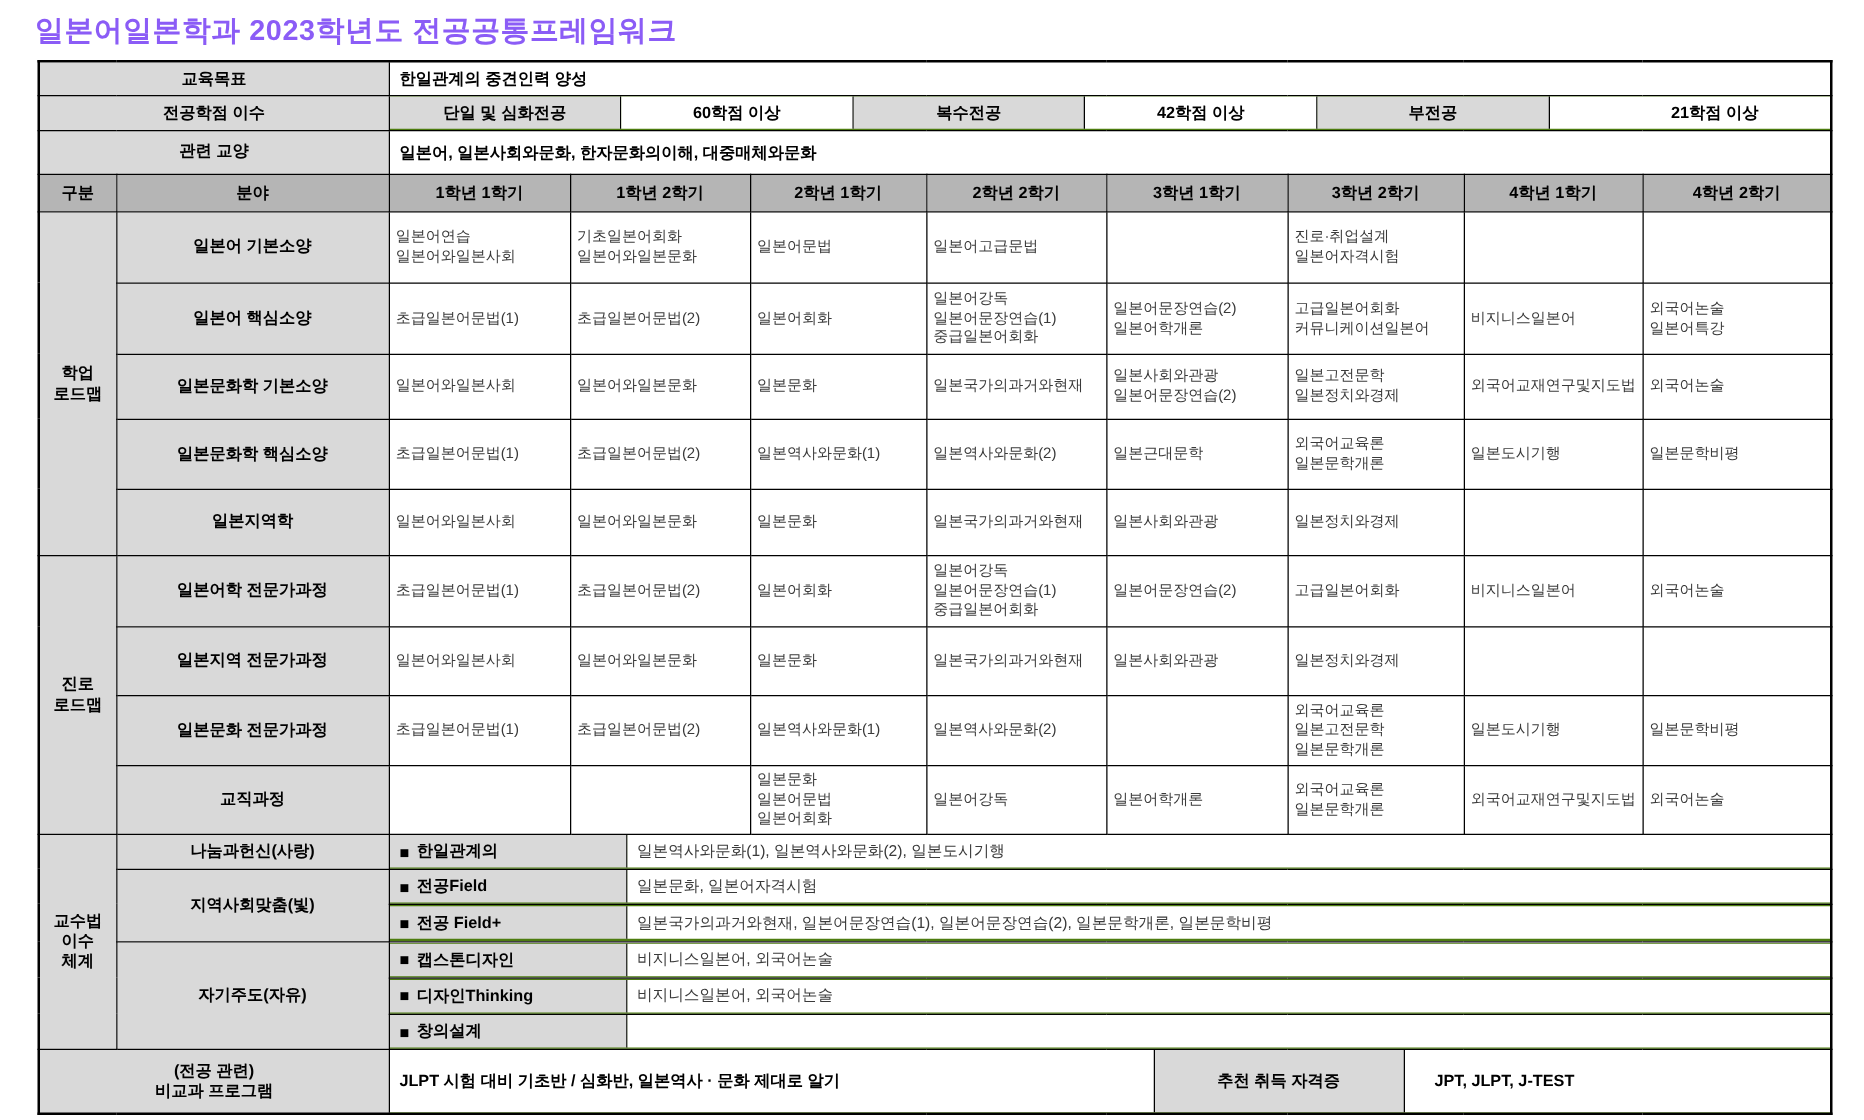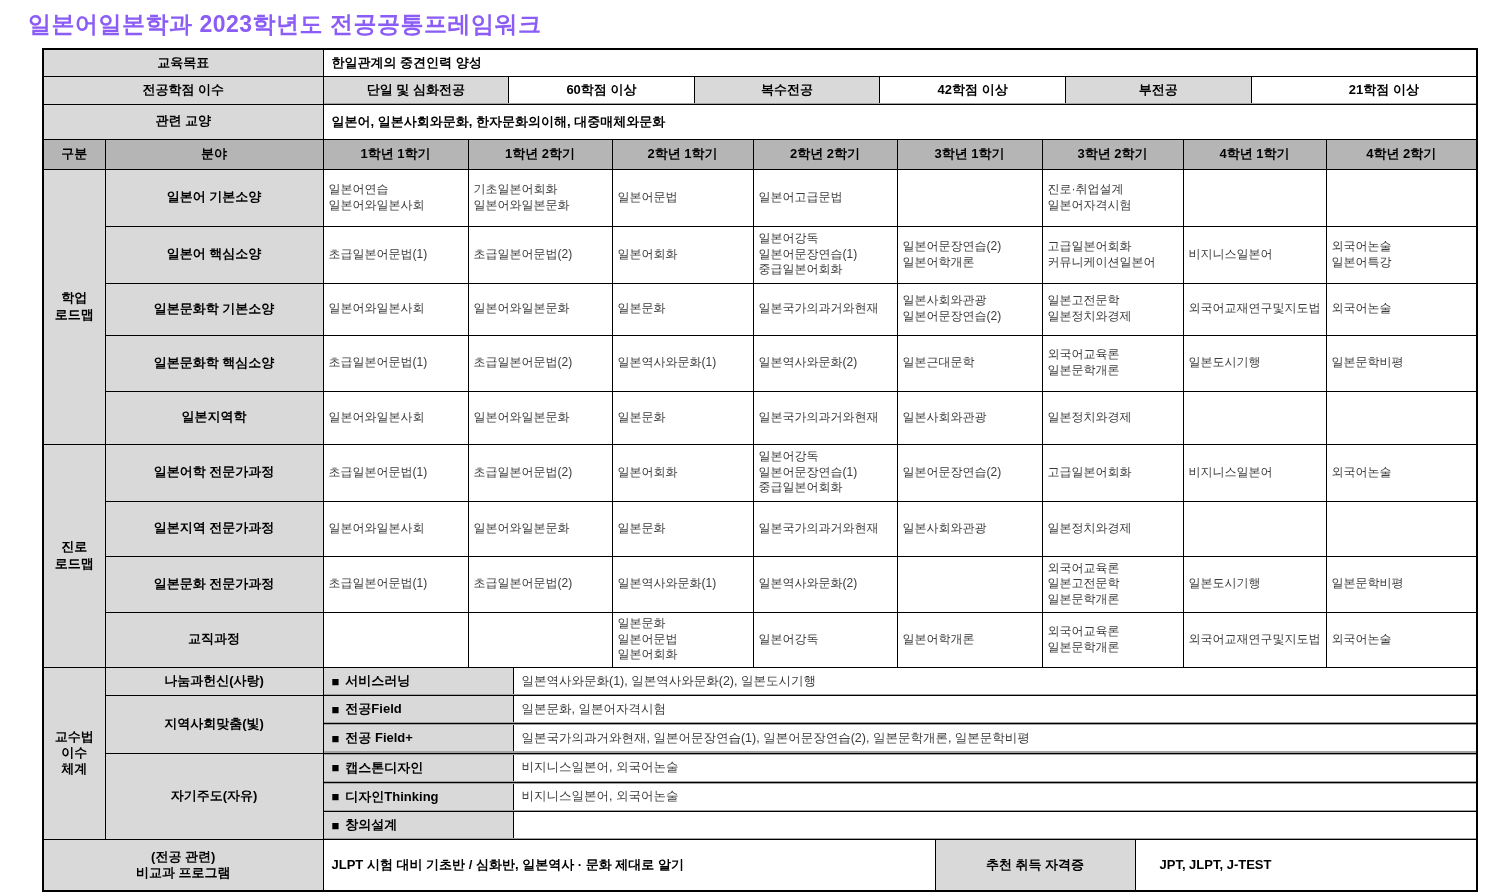--- a/index.html
+++ b/index.html
@@ -13,21 +13,21 @@
   .title {
     font-size: 23px;
     font-weight: 700;
     margin: 9px 0 8px 28px;
     letter-spacing: 0.5px;
     color: #8b5cf6;
   }
   table.frame {
     border-collapse: collapse;
     table-layout: fixed;
-    margin-left: 42px;
+    margin-left: 30px;
     width: 1434px;
     border: 2px solid #000;
   }
   td, th {
     border: 1px solid #000;
     vertical-align: middle;
     padding: 2px 4px;
     overflow: hidden;
   }
   .lbl {
@@ -53,21 +53,21 @@
   }
   .course {
     background: #fff;
     font-size: 12px;
     color: #3a3a3a;
     text-align: left;
     white-space: pre-line;
     line-height: 1.3;
     padding: 2px 5px;
   }
-  .wrap-td { padding: 0; background: #a3a3a3; }
+  .wrap-td { padding: 0; background: #4d7c0f; }
   .credit-flex { display: flex; width: 100%; min-height: 26px; align-items: stretch; }
   .credit-flex > div {
     flex: 1;
     display: flex; align-items: center; justify-content: center;
     font-weight: 700; font-size: 13px;
     border-right: 1px solid #000;
   }
   .credit-flex > div:last-child { border-right: none; padding-left: 40px; }
   .c-lbl { background: #d9d9d9; }
   .c-val { background: #fff; }
@@ -291,21 +291,21 @@
 
   <tr style="height:28px">
     <td class="lbl" rowspan="6">교수법
 이수
 체계</td>
     <td class="lbl" rowspan="1">나눔과헌신(사랑)</td>
     <td class="wrap-td" colspan="8">
       <div class="ped-flex">
         <div class="ped-method">
           <span class="bullet">■</span>
-          <span>서비스러닝</span>
+          <span>한일관계의</span>
         </div>
         <div class="ped-courses">일본역사와문화(1), 일본역사와문화(2), 일본도시기행</div>
       </div>
     </td>
   </tr>
   <tr style="height:28px">
     <td class="lbl" rowspan="2">지역사회맞춤(빛)</td>
     <td class="wrap-td" colspan="8">
       <div class="ped-flex">
         <div class="ped-method">

